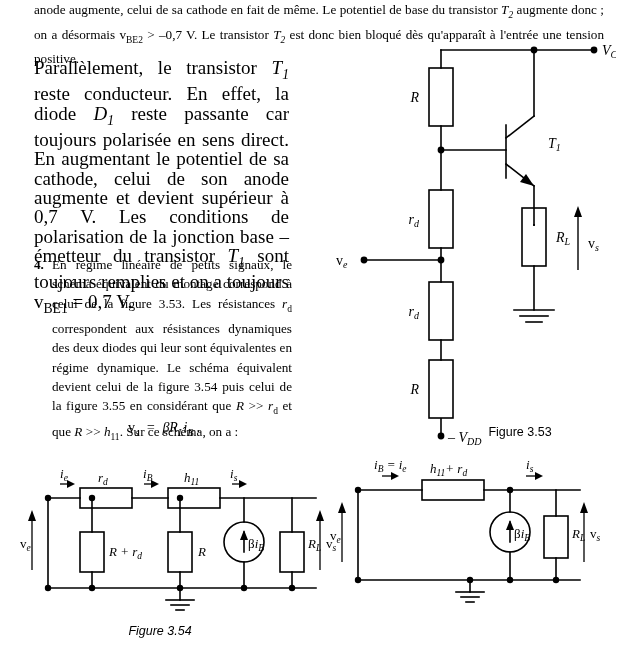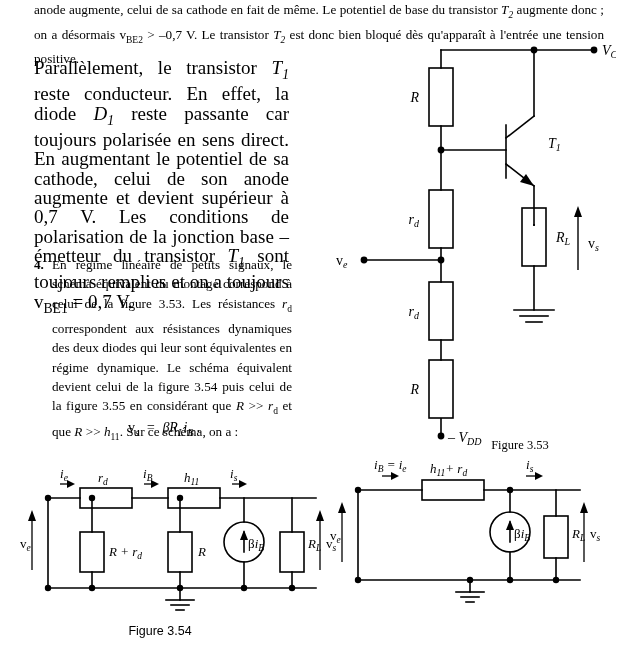--- a/index.html
+++ b/index.html
@@ -67,22 +67,22 @@
   }
   .formula .rm { font-style: normal; }
   sub { font-size: 0.72em; }
   .it { font-style: italic; }
   .cap {
     position: absolute;
     font-family: "Liberation Sans", sans-serif;
     font-size: 12.5px;
     text-align: center;
   }
-  #cap353 { left: 420px; top: 438px; width: 200px; font-family: Liberation Serif, serif; }
-  #cap354 { left: 60px; top: 624px; width: 200px; }
+  #cap353 { left: 420px; top: 425px; width: 200px; }
+  #cap354 { left: 60px; top: 624px; width: 200px; font-style: italic; }
   #cap355 { left: 390px; top: 624px; width: 200px; }
   svg { display: block; }
   .fig {
     position: absolute;
   }
   #fig353 { left: 316px; top: 20px; }
   #fig354 { left: 20px; top: 470px; }
   #fig355 { left: 330px; top: 454px; }
 </style>
 </head>

